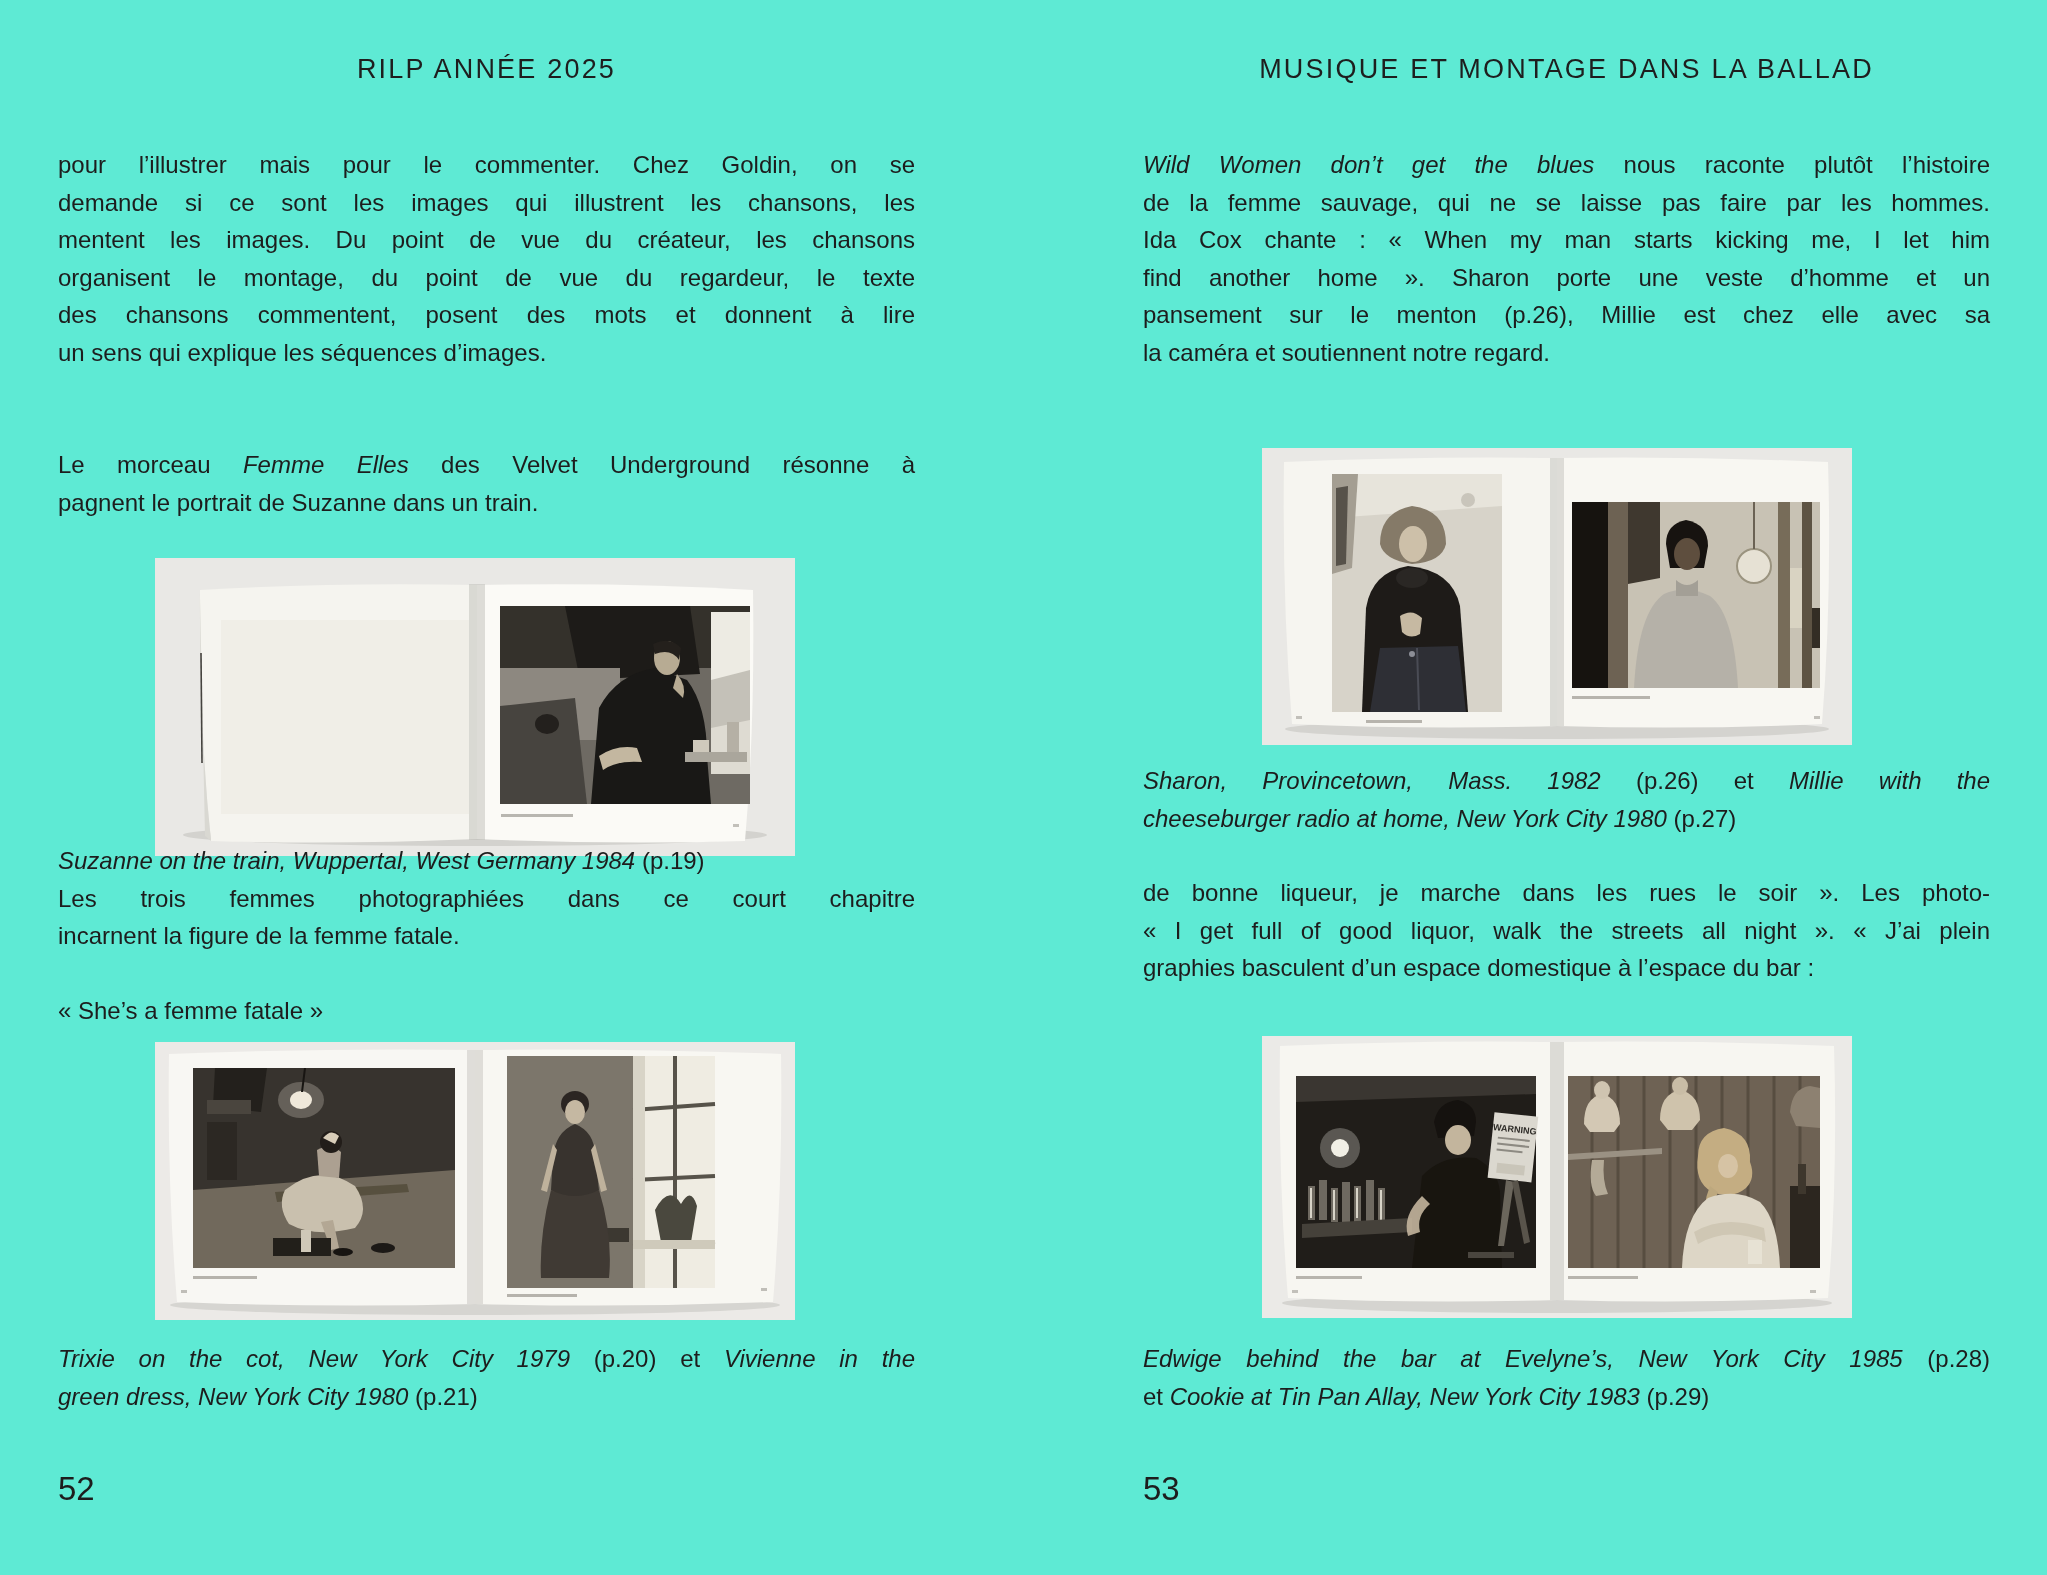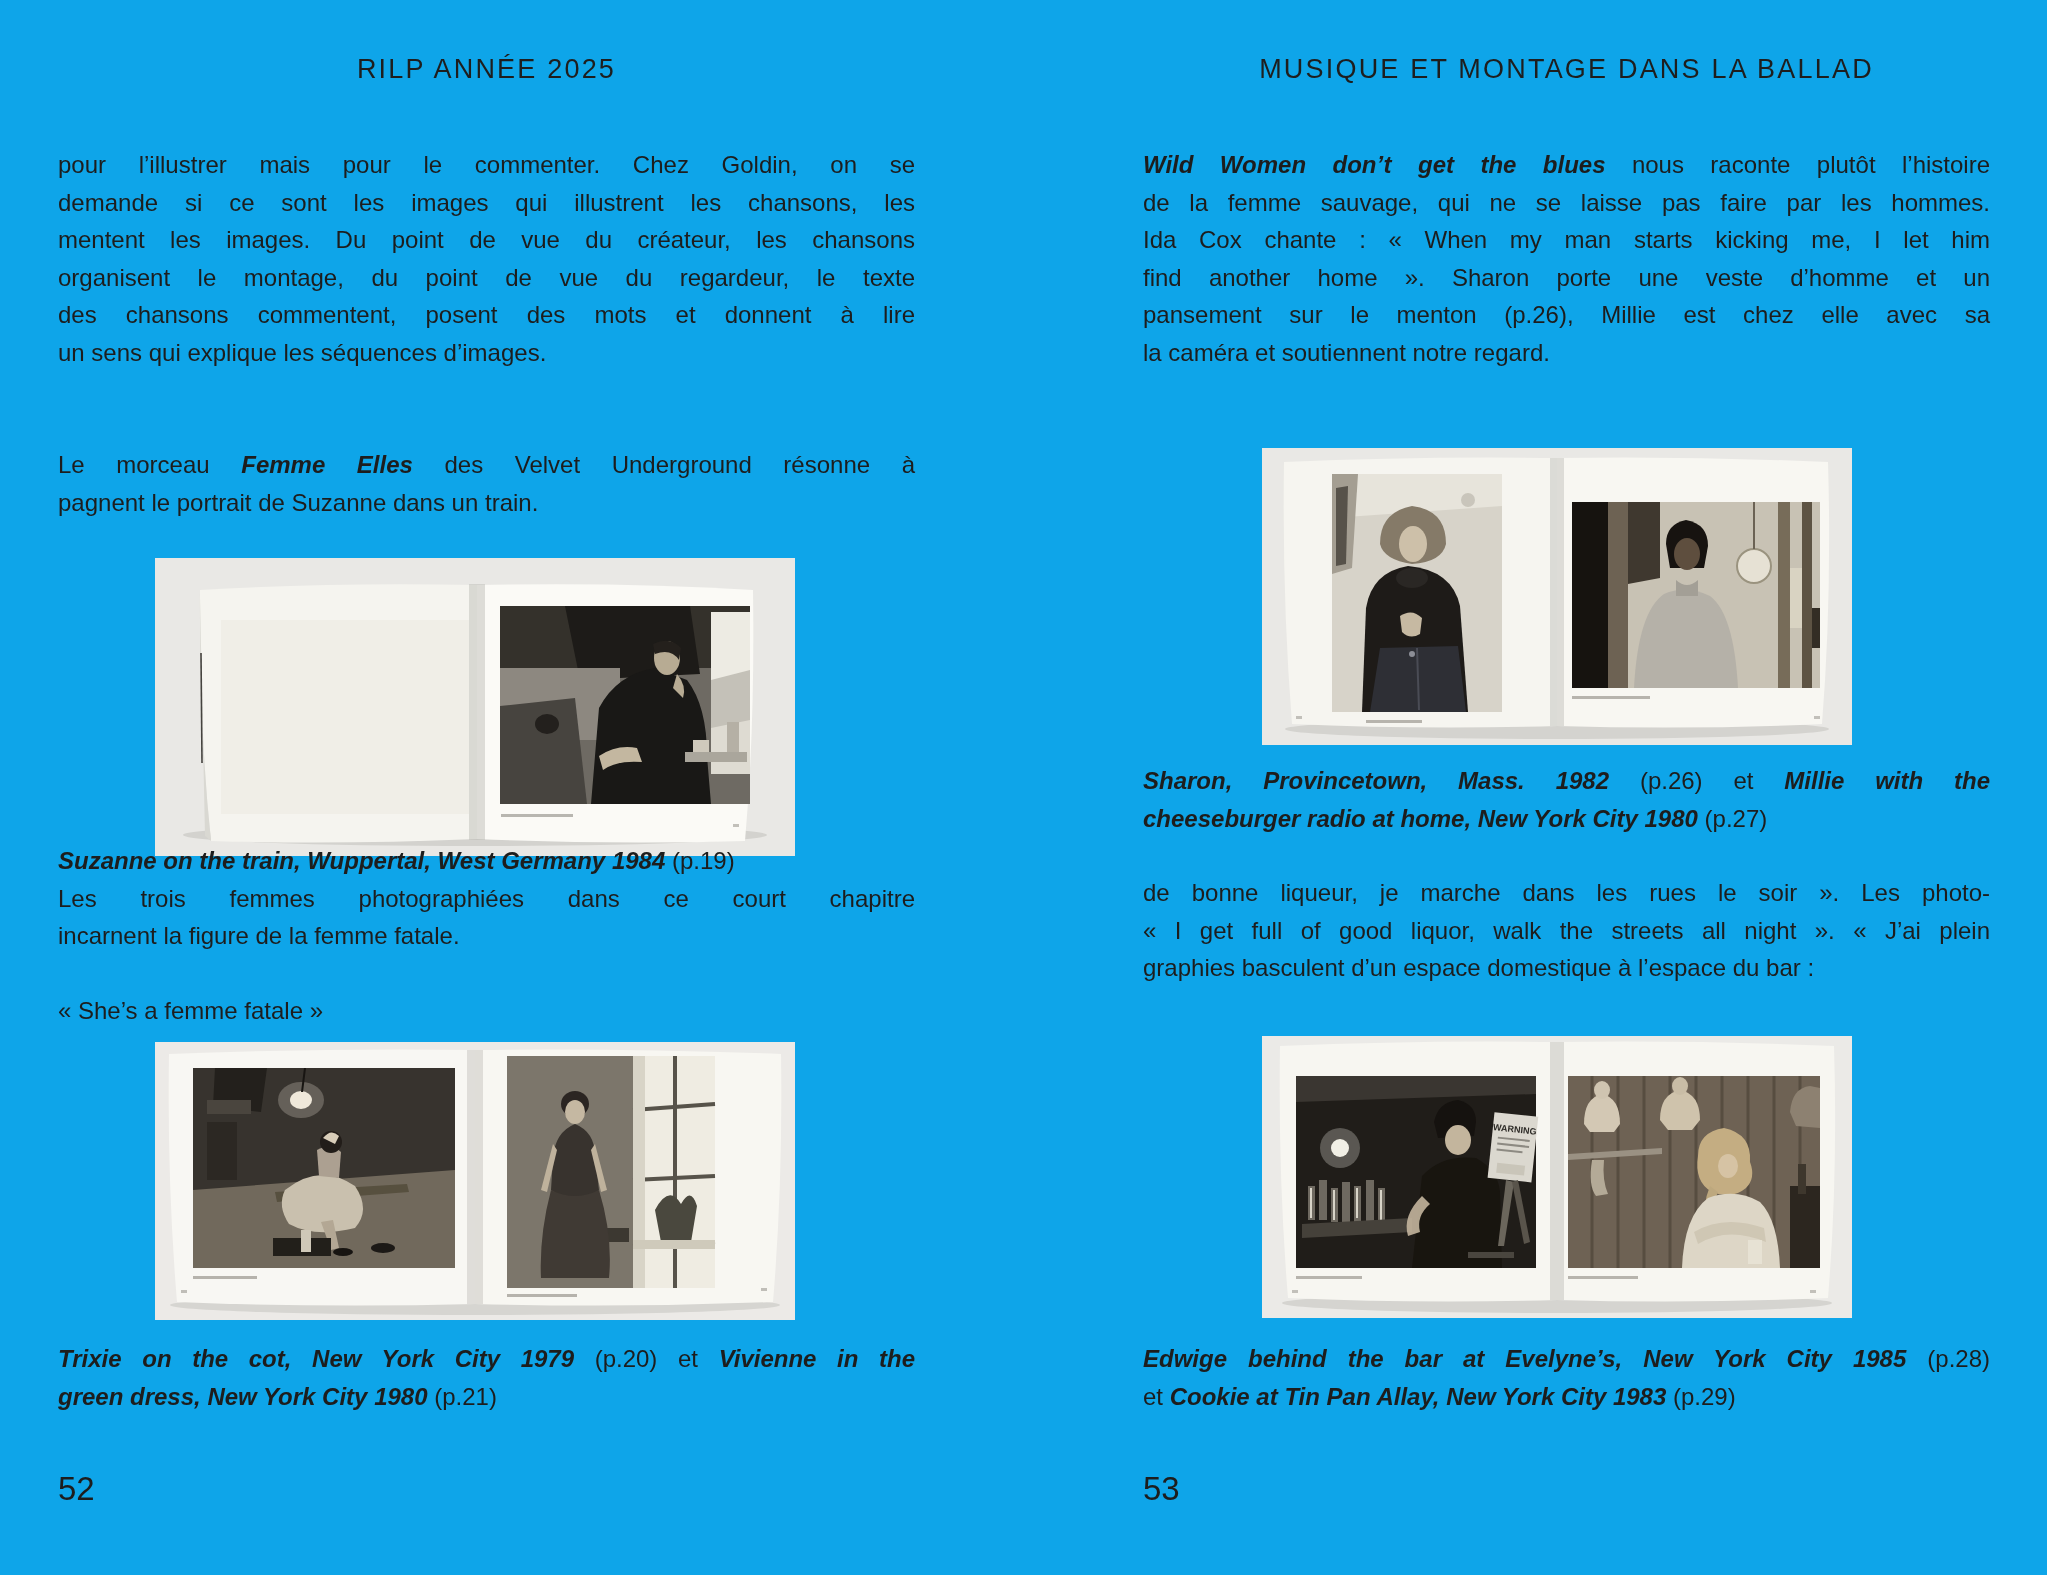--- a/index.html
+++ b/index.html
@@ -1,28 +1,28 @@
 <!DOCTYPE html>
 <html><head>
 <meta charset="utf-8">
 <title>Book spread — RILP Année 2025</title>
 <style>
   html,body{margin:0;padding:0;background:#ffffff;}
   .canvas{
-    position:relative;width:2047px;height:1575px;background:#0ea5e9;
+    position:relative;width:2047px;height:1575px;background:#5eead4;
     font-family:"Liberation Sans",sans-serif;color:#1d1d1d;overflow:hidden;
   }
   .running-head{
     position:absolute;top:54px;font-size:27px;letter-spacing:2.2px;
     text-align:center;white-space:nowrap;color:#1e1e1e;
   }
   .tb{position:absolute;font-size:24px;line-height:37.5px;color:#1d1d1d;}
   .tb .tl{text-align:justify;text-align-last:justify;}
   .tb .tl.nj{text-align-last:left;}
-  .tb i{font-style:italic;font-weight:bold;}
+  .tb i{font-style:italic;}
   .pagenum{position:absolute;top:1470px;font-size:33px;color:#1d1d1d;}
   .fig{position:absolute;margin:0;padding:0;}
   .fig svg{display:block;width:100%;height:100%;}
 </style>
 </head>
 <body>
 
 <div class="canvas">
 
   <div class="running-head" style="left:58px;width:857px">RILP ANNÉE 2025</div>

